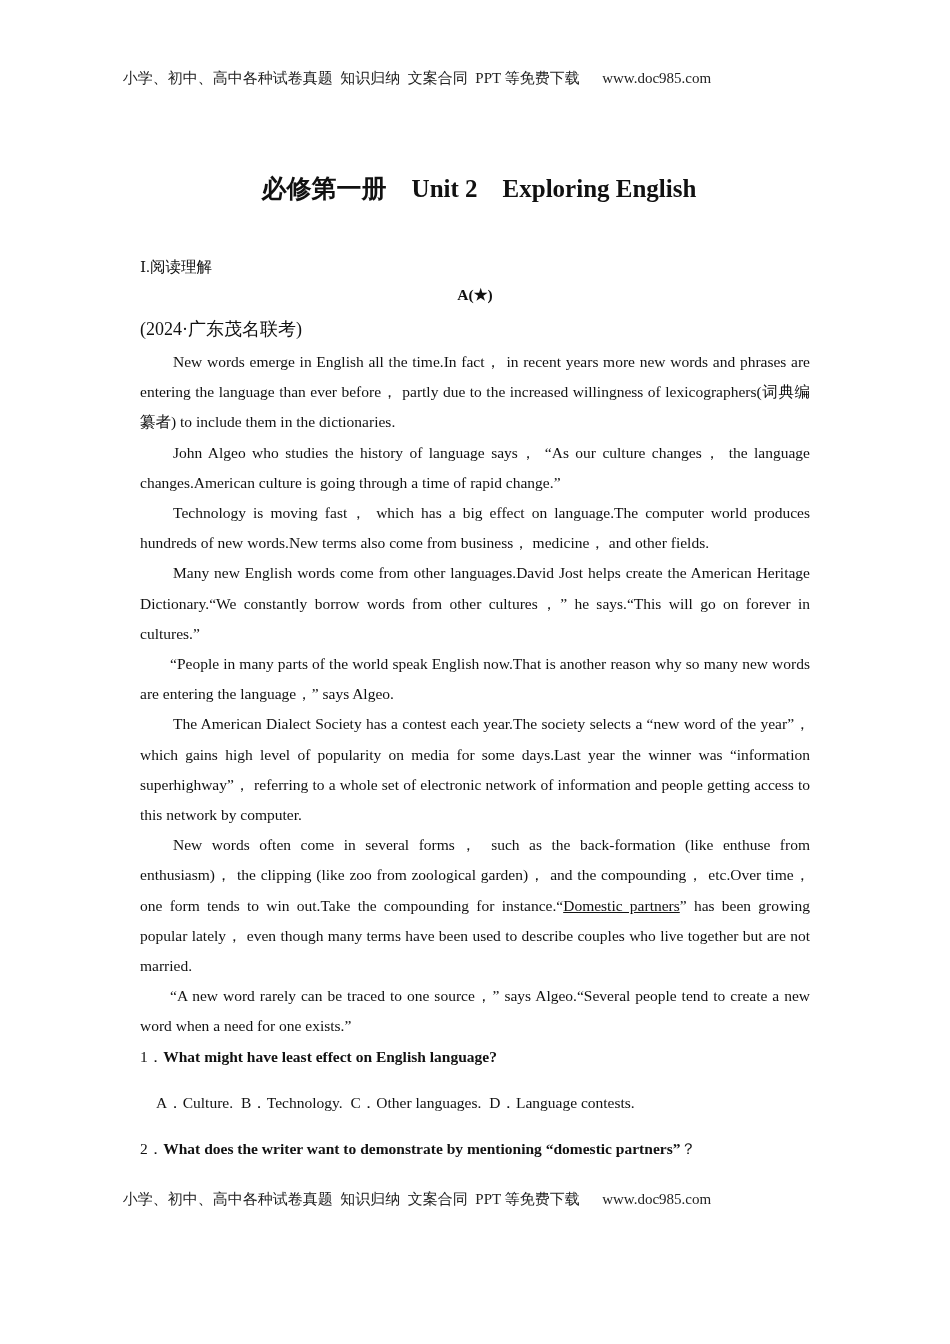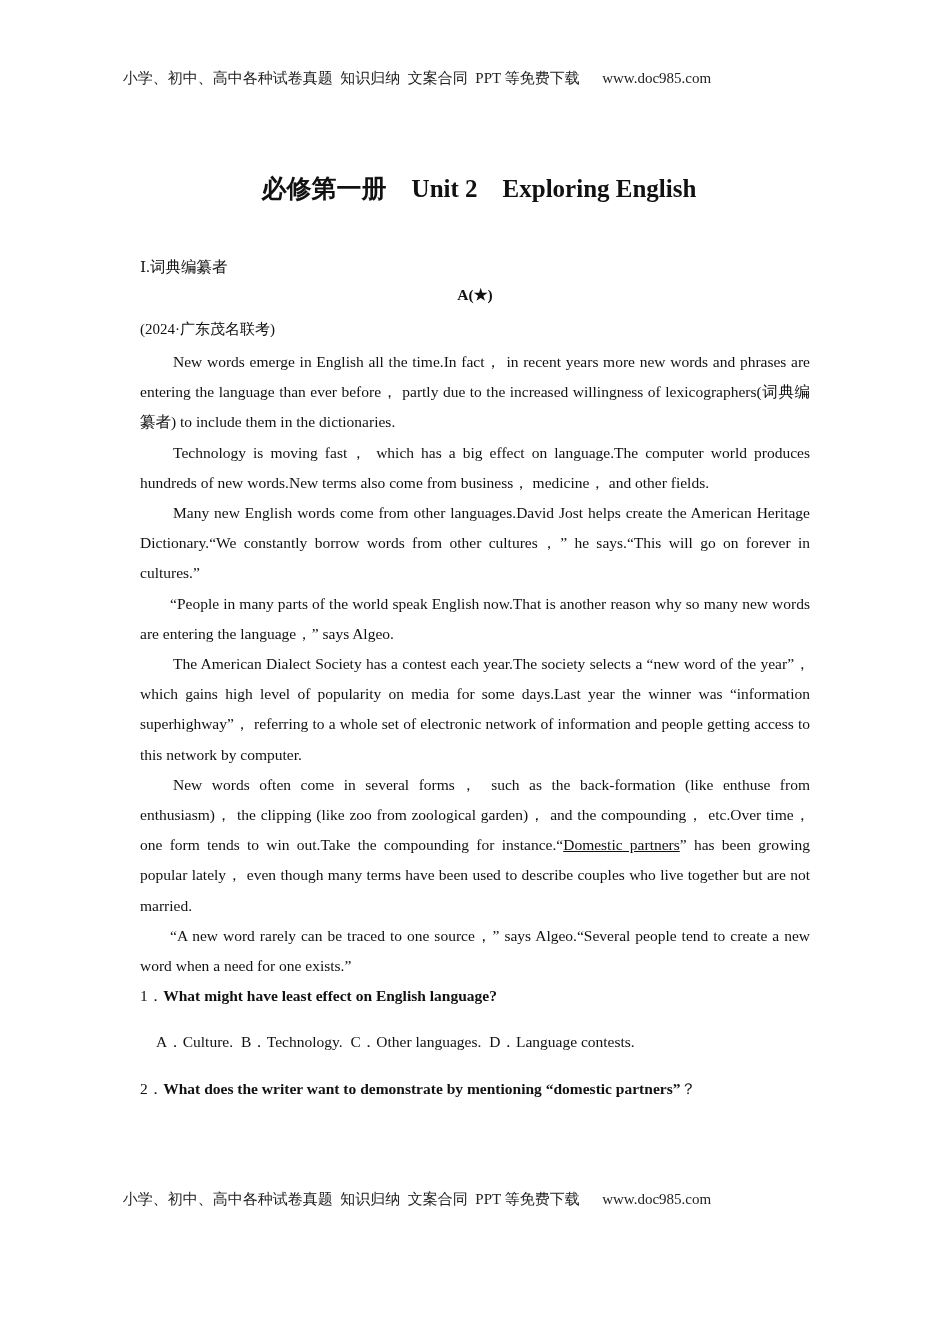--- a/index.html
+++ b/index.html
@@ -50,21 +50,21 @@
       height: 28px;
     }
     .passage-label {
       text-align: center;
       font-weight: bold;
       font-size: 15.5px;
       line-height: 24px;
       height: 34px;
     }
     .source-line {
-      font-size: 15px;
+      font-size: 18px;
       line-height: 24px;
       height: 30px;
     }
     .para {
       text-indent: 33px;
       text-align: justify;
       line-height: 30.2px;
       margin: 0;
     }
     .para.quote-start { text-indent: 30px; }
@@ -82,26 +82,27 @@
     .options span { margin-right: 4px; }
   </style>
 </head>
 <body>
 
 <div class="page-header">小学、初中、高中各种试卷真题  知识归纳  文案合同  PPT 等免费下载      www.doc985.com</div>
 
 <div class="doc-title">必修第一册    Unit 2    Exploring English</div>
 
 <div class="content">
-  <div class="section-heading">Ⅰ.词典编纂者</div>
+  <div class="section-heading">Ⅰ.阅读理解</div>
   <div class="passage-label">A(★)</div>
   <div class="source-line">(2024·广东茂名联考)</div>
 
   <div>
     <p class="para">New words emerge in English all the time.In fact， in recent years more new words and phrases are entering the language than ever before， partly due to the increased willingness of lexicographers(词典编纂者) to include them in the dictionaries.</p>
+    <p class="para">John Algeo who studies the history of language says， “As our culture changes， the language changes.American culture is going through a time of rapid change.”</p>
     <p class="para">Technology is moving fast， which has a big effect on language.The computer world produces hundreds of new words.New terms also come from business， medicine， and other fields.</p>
     <p class="para">Many new English words come from other languages.David Jost helps create the American Heritage Dictionary.“We constantly borrow words from other cultures，”  he says.“This will go on forever in cultures.”</p>
     <p class="para quote-start">“People in many parts of the world speak English now.That is another reason why so many new words are entering the language，”  says Algeo.</p>
     <p class="para">The American Dialect Society has a contest each year.The society selects a “new word of the year”， which gains high level of popularity on media for some days.Last year the winner was “information superhighway”， referring to a whole set of electronic network of information and people getting access to this network by computer.</p>
     <p class="para"><span>New words often come in several forms， such as the back-formation (like enthuse from enthusiasm)， the clipping (like zoo from zoological garden)， and the compounding， etc.Over time， one form tends to win out.Take the compounding for instance.“</span><span class="underline">Domestic partners</span><span>”  has been growing popular lately， even though many terms have been used to describe couples who live together but are not married.</span></p>
     <p class="para quote-start">“A new word rarely can be traced to one source，”  says Algeo.“Several people tend to create a new word when a need for one exists.”</p>
   </div>
 
   <div>
     <p class="question">

